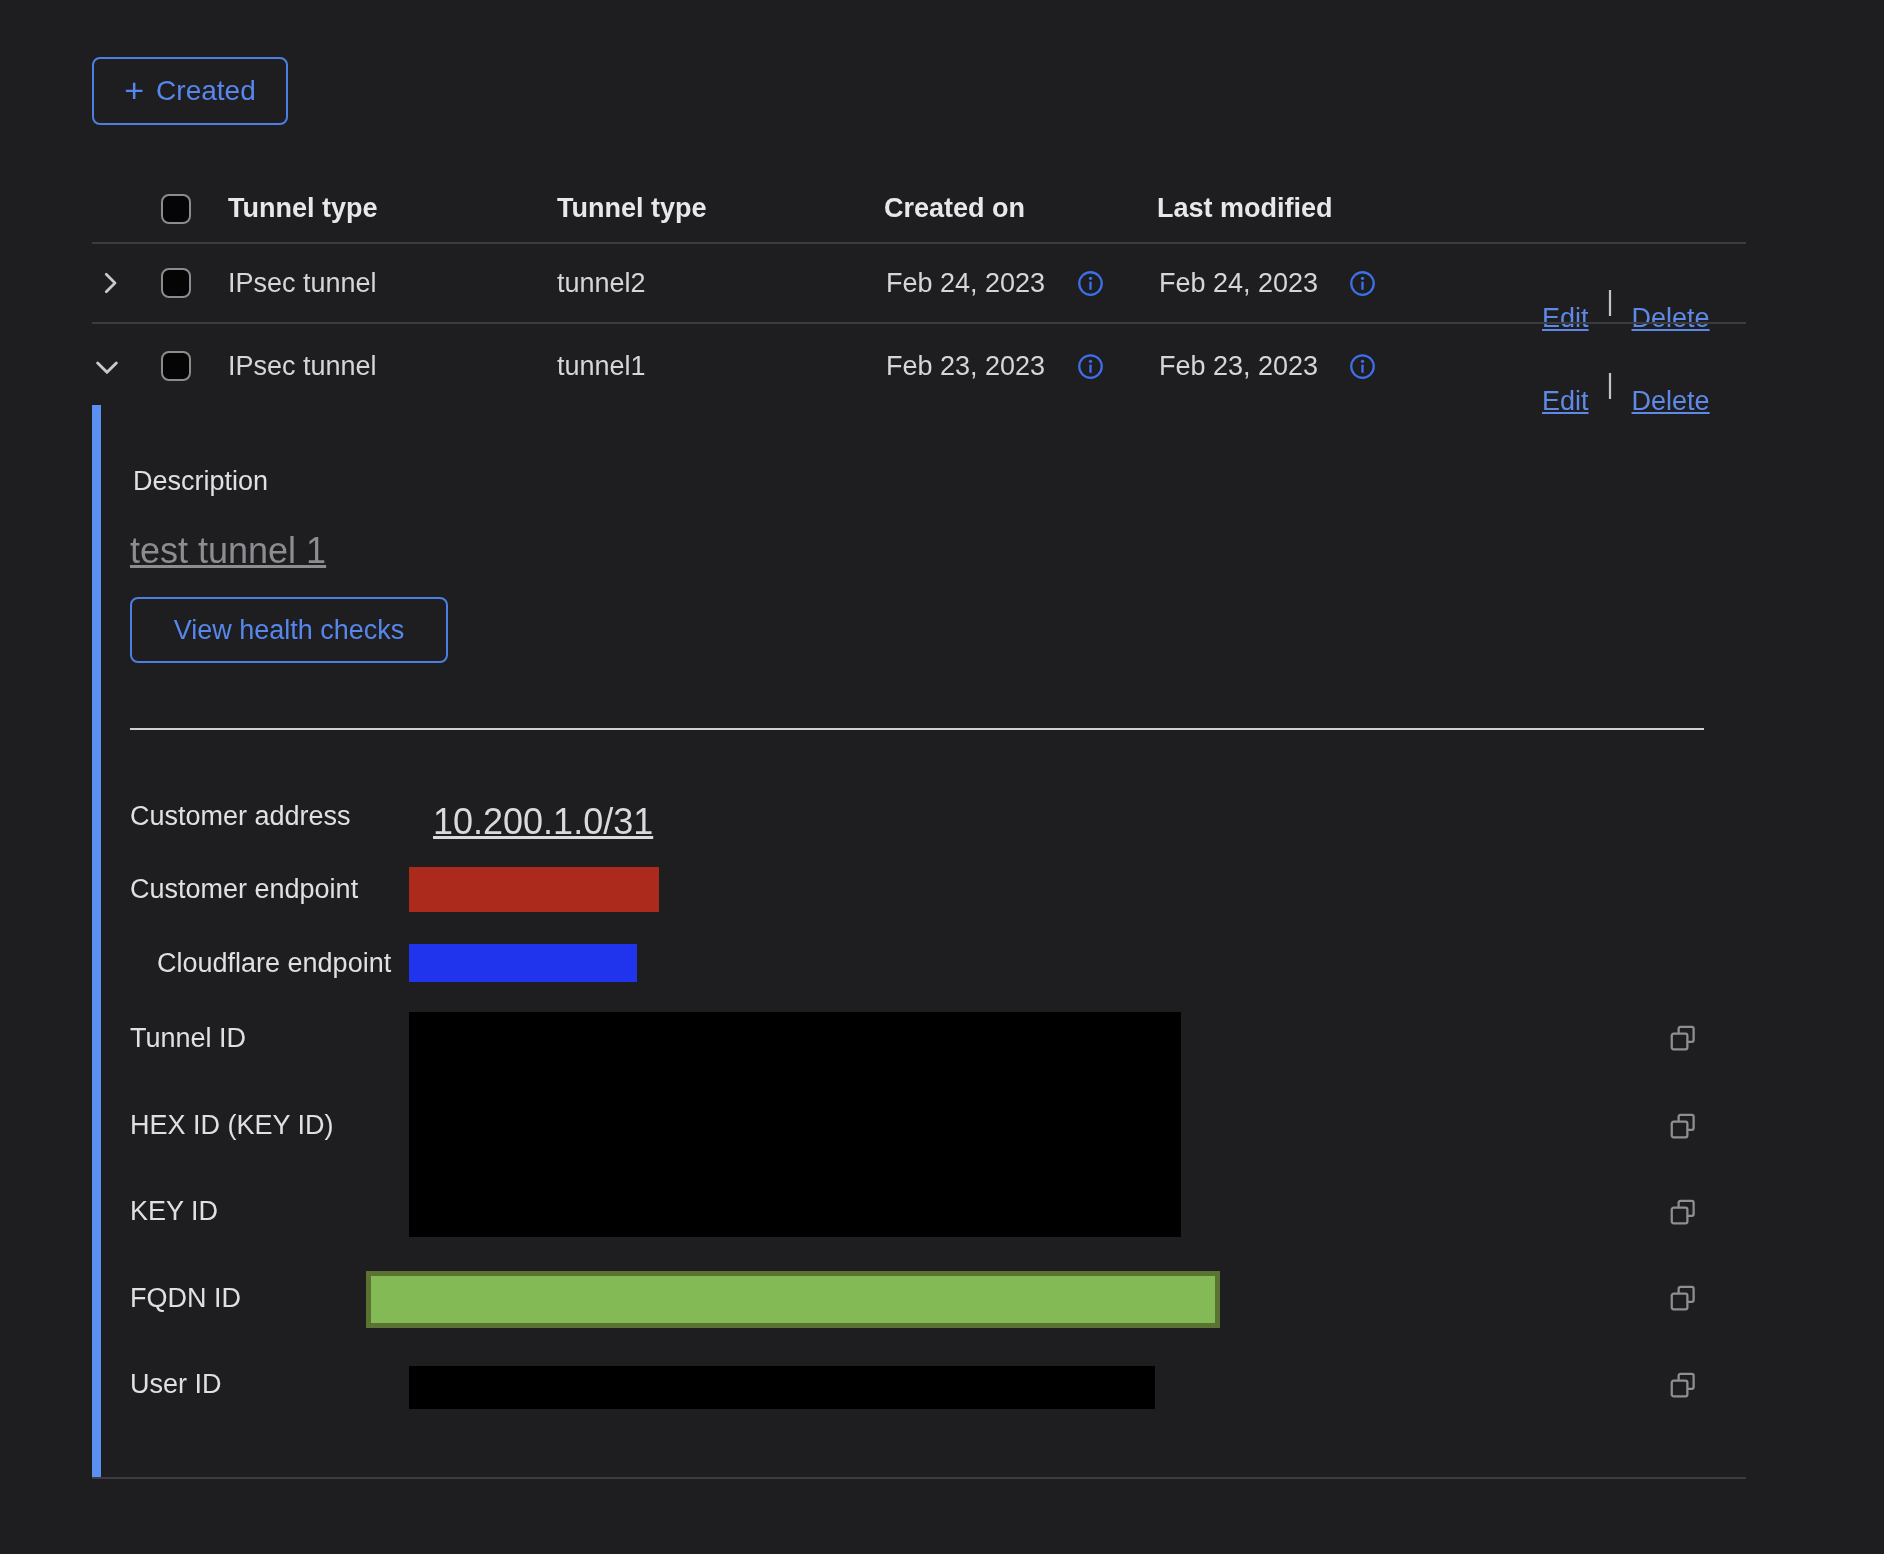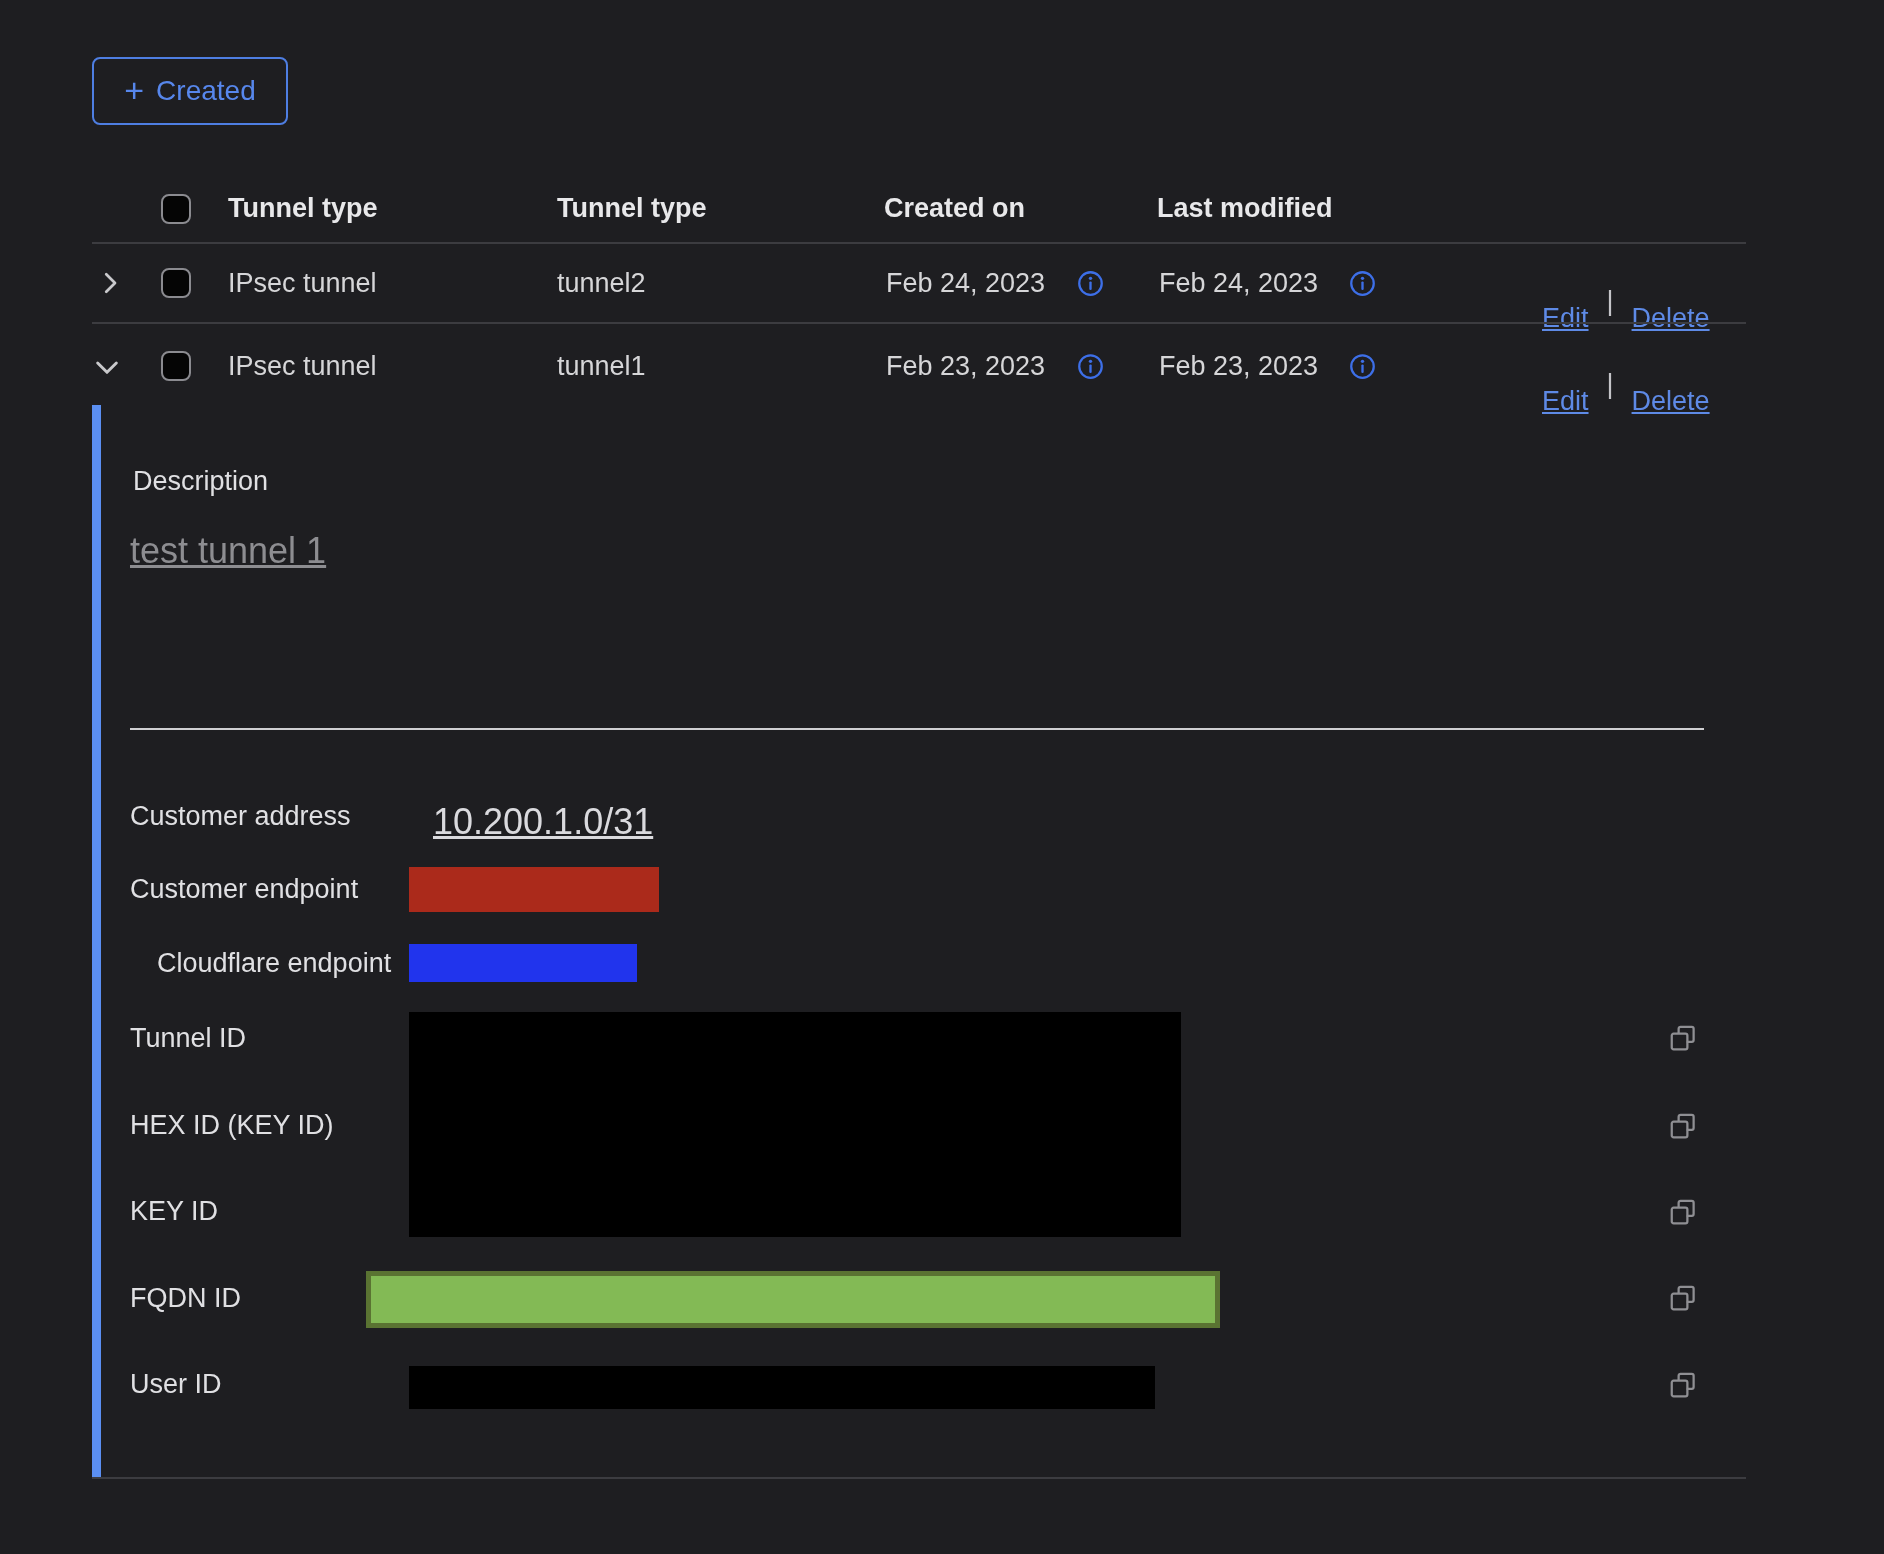--- a/index.html
+++ b/index.html
@@ -115,20 +115,23 @@
     <span class="link">Edit</span>
     <span class="sep">|</span>
     <span class="link">Delete</span>
   </div>
 
   <div class="accent-bar abs" style="left:92px;top:405px;height:1073px;"></div>
 
   <div class="dlabel abs" style="left:133px;top:446px;margin-top:20px;">Description</div>
   <div class="dvalue muted abs" style="left:130px;top:530px;">test tunnel 1</div>
 
+  <button class="btn-outline abs" style="left:130px;top:597px;width:318px;height:66px;font-size:27px;">
+    <span>View health checks</span>
+  </button>
 
   <div class="divider-light abs" style="left:130px;top:728px;width:1574px;"></div>
 
   <div class="dlabel abs" style="left:130px;top:801px;">Customer address</div>
   <div class="dvalue abs" style="left:433px;top:801px;">10.200.1.0/31</div>
 
   <div class="dlabel abs" style="left:130px;top:874px;">Customer endpoint</div>
   <div class="redact" style="left:409px;top:867px;width:250px;height:45px;background:#ab2a1b;"></div>
 
   <div class="dlabel abs" style="left:130px;top:948px;margin-left:27px;">Cloudflare endpoint</div>

